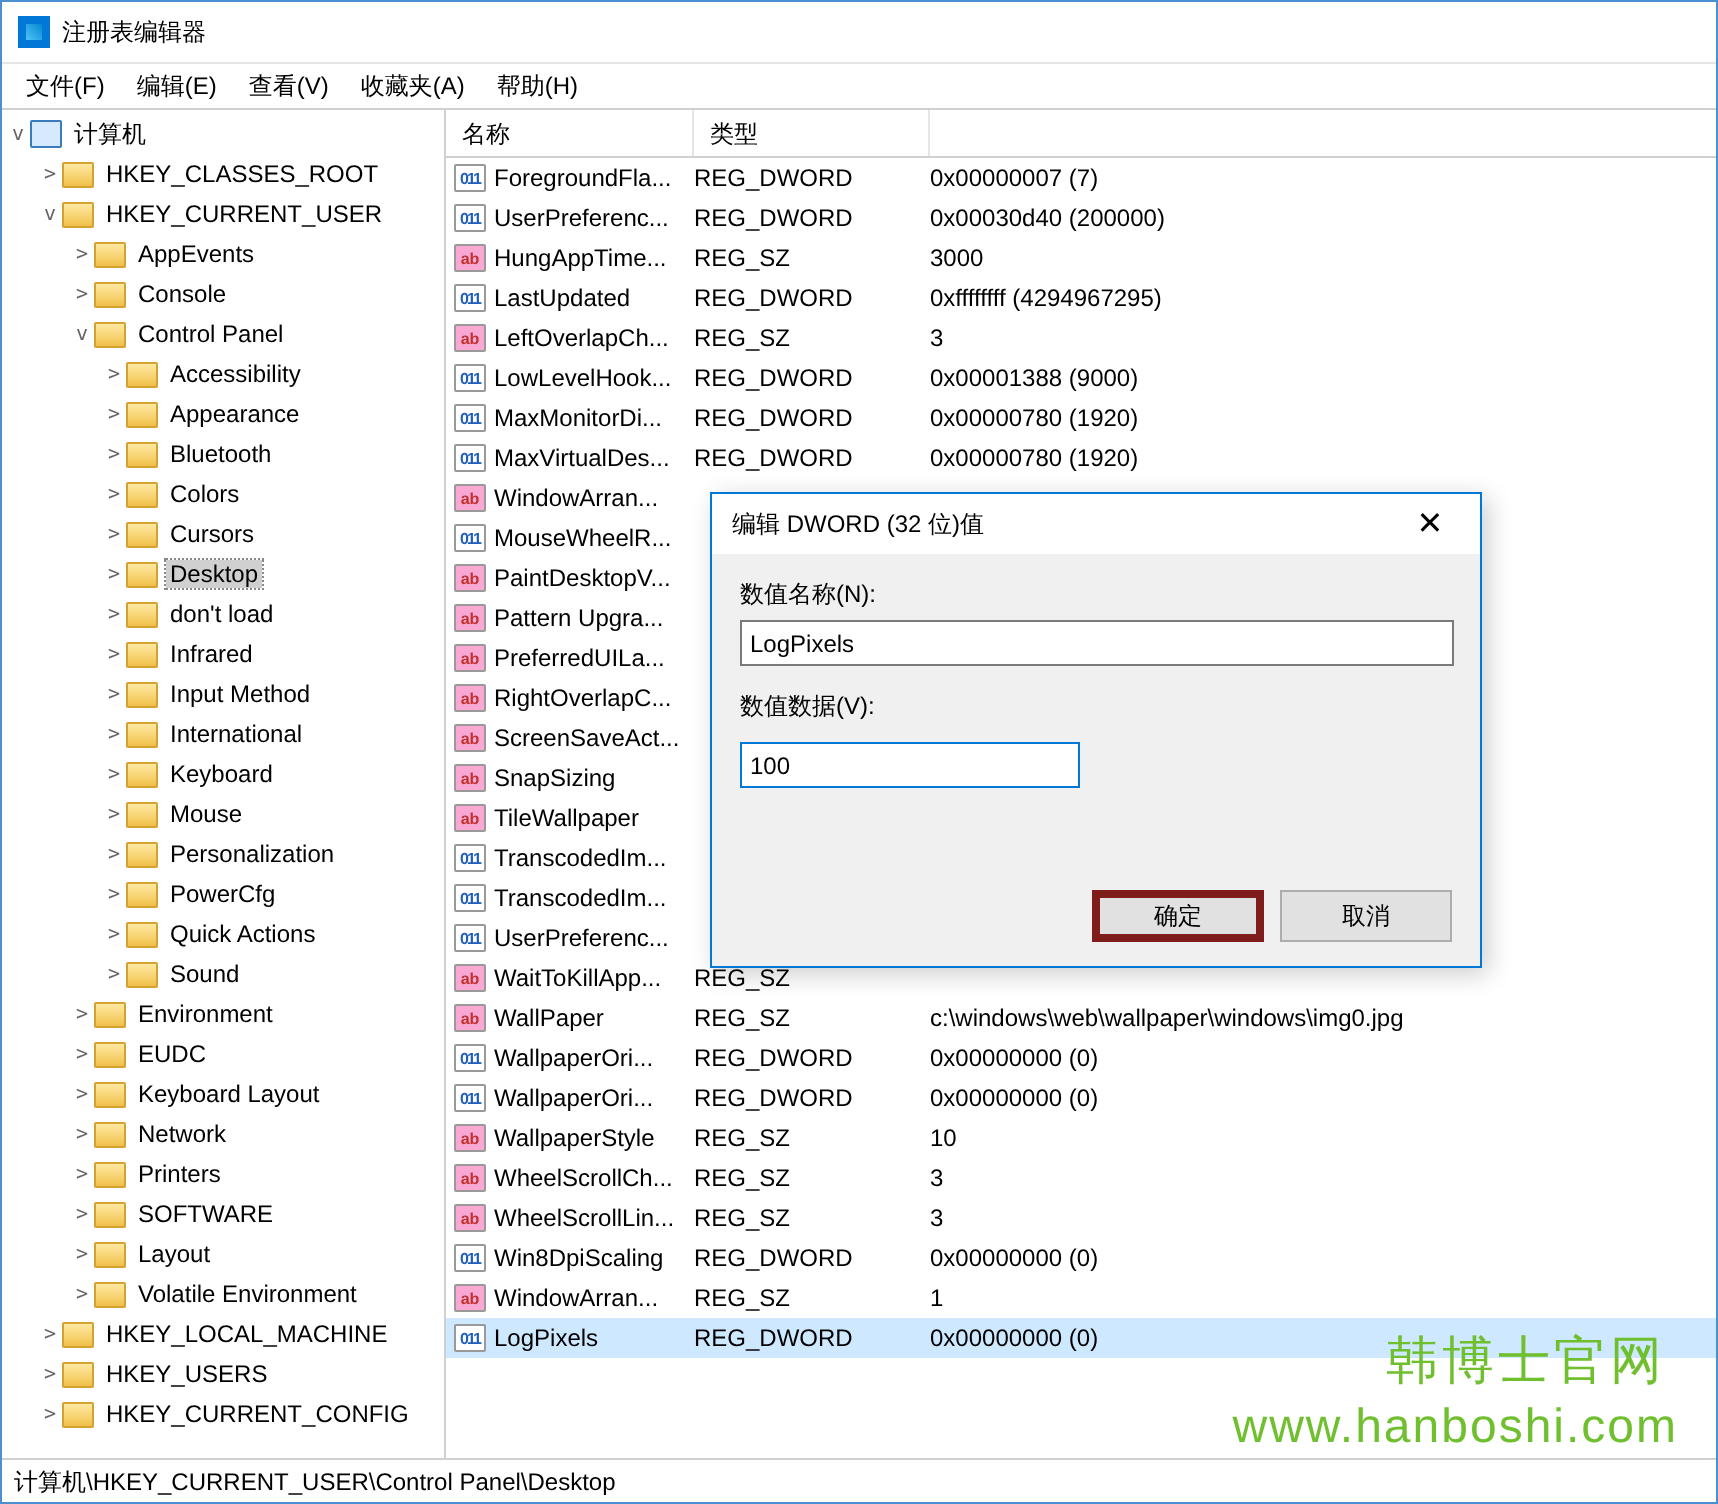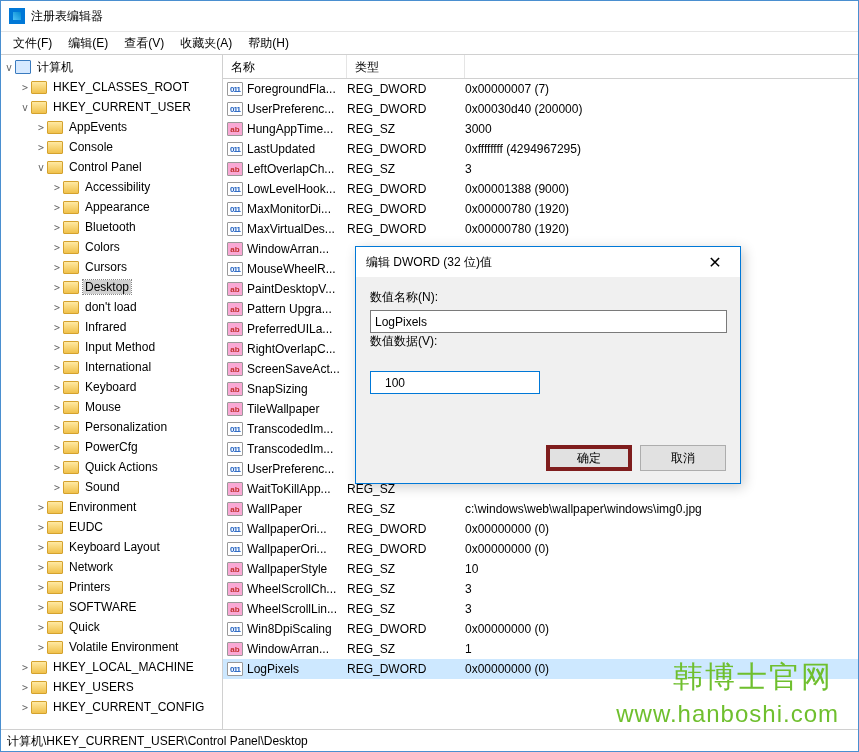--- a/index.html
+++ b/index.html
@@ -39,25 +39,25 @@
 .dlg-title { height: 30px; background: #fff; display: flex; align-items: center; padding: 0 10px; justify-content: space-between; }
 .dlg-close { width: 30px; height: 30px; display: flex; align-items: center; justify-content: center; font-size: 16px; cursor: default; }
 .dlg-body { padding: 12px 14px; flex: 1; position: relative; }
 .field-label { margin-bottom: 4px; }
 .field-input { width: 357px; height: 23px; border: 1px solid #7a7a7a; padding: 2px 4px; background: #fff; }
 .field-input[readonly] { background: #fff; }
 .group { position: absolute; left: 196px; top: 76px; width: 175px; height: 78px; border: 1px solid #d0d0d0; padding: 8px 10px; }
 .group legend { padding: 0 4px; background: #f0f0f0; position: relative; top: -16px; }
 .group .radio-row { display: flex; align-items: center; gap: 6px; margin-top: -6px; margin-bottom: 8px; }
 .group input[type=radio] { width: 13px; height: 13px; }
-.val-input { position: absolute; left: 14px; top: 94px; width: 170px; height: 23px; border: 1px solid #0078d7; padding: 2px 14px; background: #fff; }
+.val-input { position: absolute; left: 14px; top: 94px; width: 170px; height: 23px; border: 1px solid #0078d7; padding: 2px 4px; background: #fff; }
 .dlg-buttons { position: absolute; right: 14px; bottom: 12px; display: flex; gap: 8px; }
 .dlg-btn { width: 86px; height: 26px; background: #e1e1e1; border: 1px solid #adadad; cursor: default; }
 .dlg-btn.primary { border: 4px solid #7f1d1d; }
-.watermark1 { position: absolute; right: 26px; bottom: 54px; color: #6fbf2e; font-size: 30px; font-weight: 400; letter-spacing: 2px; pointer-events: none; }
+.watermark1 { position: absolute; right: 26px; bottom: 54px; color: #6fbf2e; font-size: 26px; font-weight: 400; letter-spacing: 2px; pointer-events: none; }
 .watermark2 { position: absolute; right: 20px; bottom: 24px; color: #6fbf2e; font-size: 24px; letter-spacing: 1px; pointer-events: none; }
 </style>
 </head>
 <body>
 
 <div class="window">
   <div class="titlebar">
     <div class="titlebar-icon"></div>
     <span class="title-text">注册表编辑器</span>
   </div>
@@ -206,21 +206,21 @@
           <span class="label">Printers</span>
         </div>
         <div class="tree-row" style="padding-left: 34px;">
           <span class="exp">&gt;</span>
           <span class="folder"></span>
           <span class="label">SOFTWARE</span>
         </div>
         <div class="tree-row" style="padding-left: 34px;">
           <span class="exp">&gt;</span>
           <span class="folder"></span>
-          <span class="label">Quick</span>
+          <span class="label">Layout</span>
         </div>
         <div class="tree-row" style="padding-left: 34px;">
           <span class="exp">&gt;</span>
           <span class="folder"></span>
           <span class="label">Volatile Environment</span>
         </div>
         <div class="tree-row" style="padding-left: 18px;">
           <span class="exp">&gt;</span>
           <span class="folder"></span>
           <span class="label">HKEY_LOCAL_MACHINE</span>
@@ -428,21 +428,21 @@
 </div>
 
 <div class="dialog">
   <div class="dlg-title">
     <span>编辑 DWORD (32 位)值</span>
     <div class="dlg-close">✕</div>
   </div>
   <div class="dlg-body">
     <div class="field-label">数值名称(N):</div>
     <input class="field-input" readonly="" value="LogPixels" style="">
-    <div class="field-label" style="">数值数据(V):</div>
+    <div class="field-label" style="margin-top:12px">数值数据(V):</div>
     <input class="val-input" value="100" style="">
     <div class="dlg-buttons">
       <button class="dlg-btn primary">确定</button>
       <button class="dlg-btn">取消</button>
     </div>
   </div>
 </div>
 
 <div class="watermark1">韩博士官网</div>
 <div class="watermark2">www.hanboshi.com</div>

